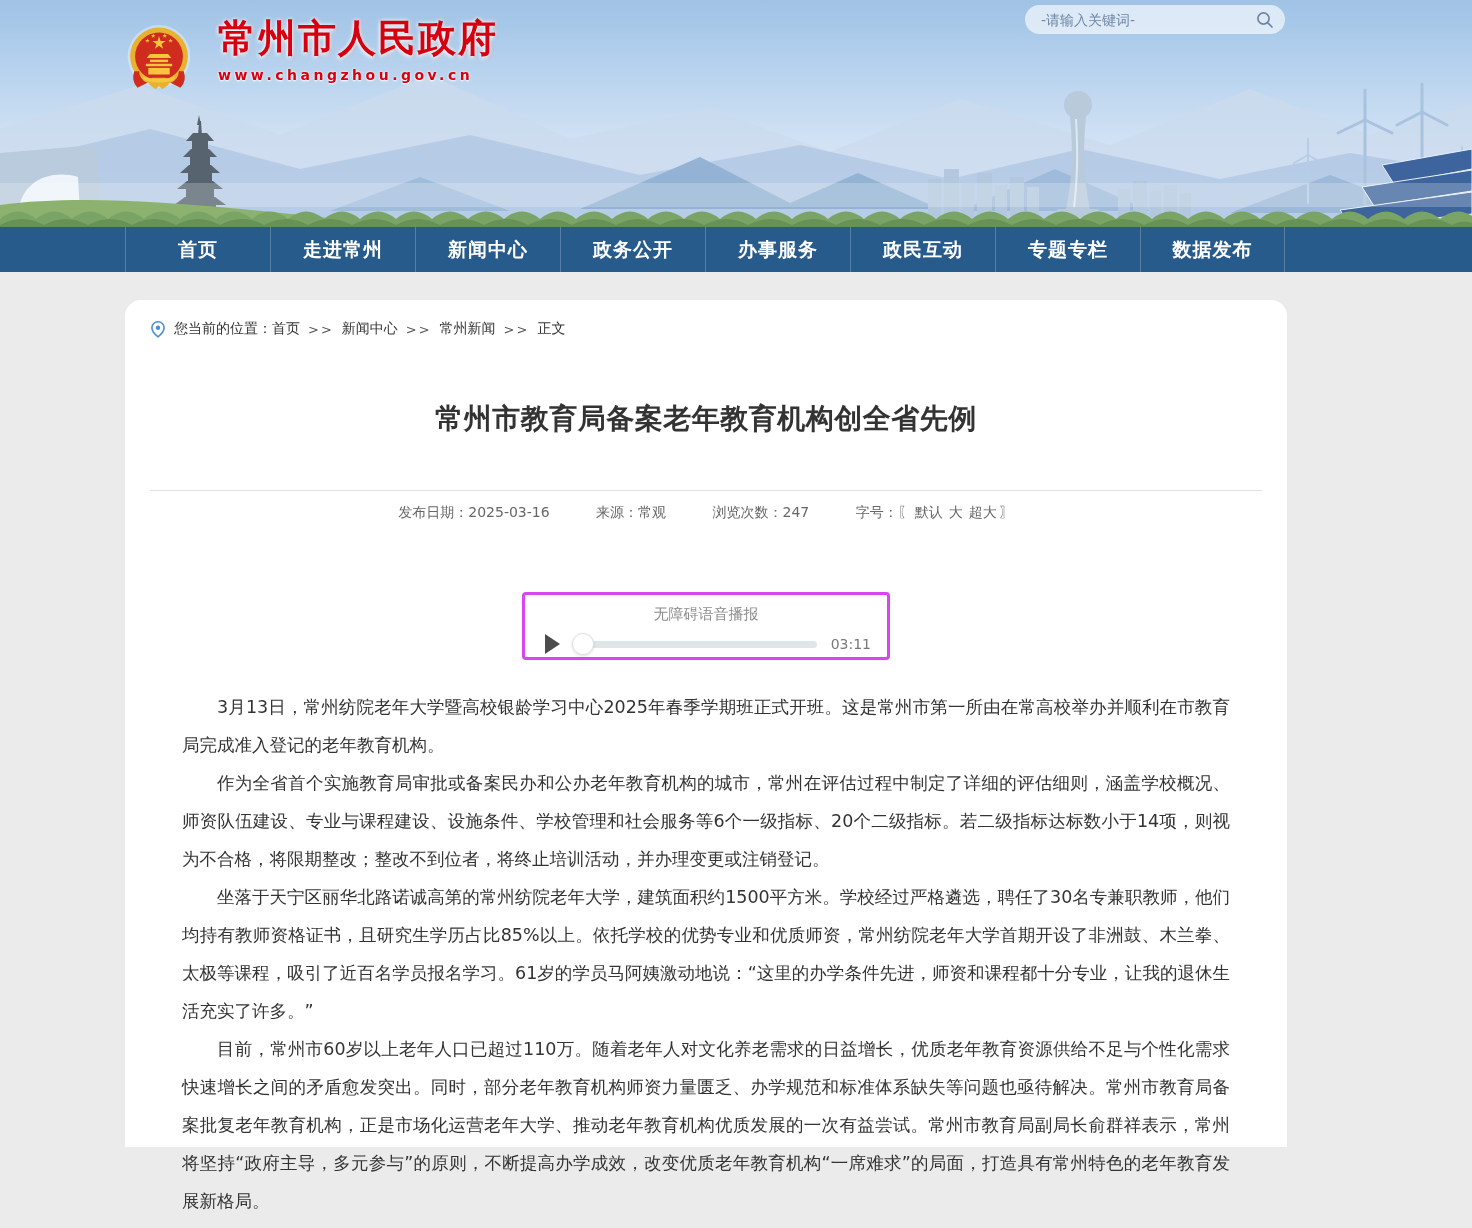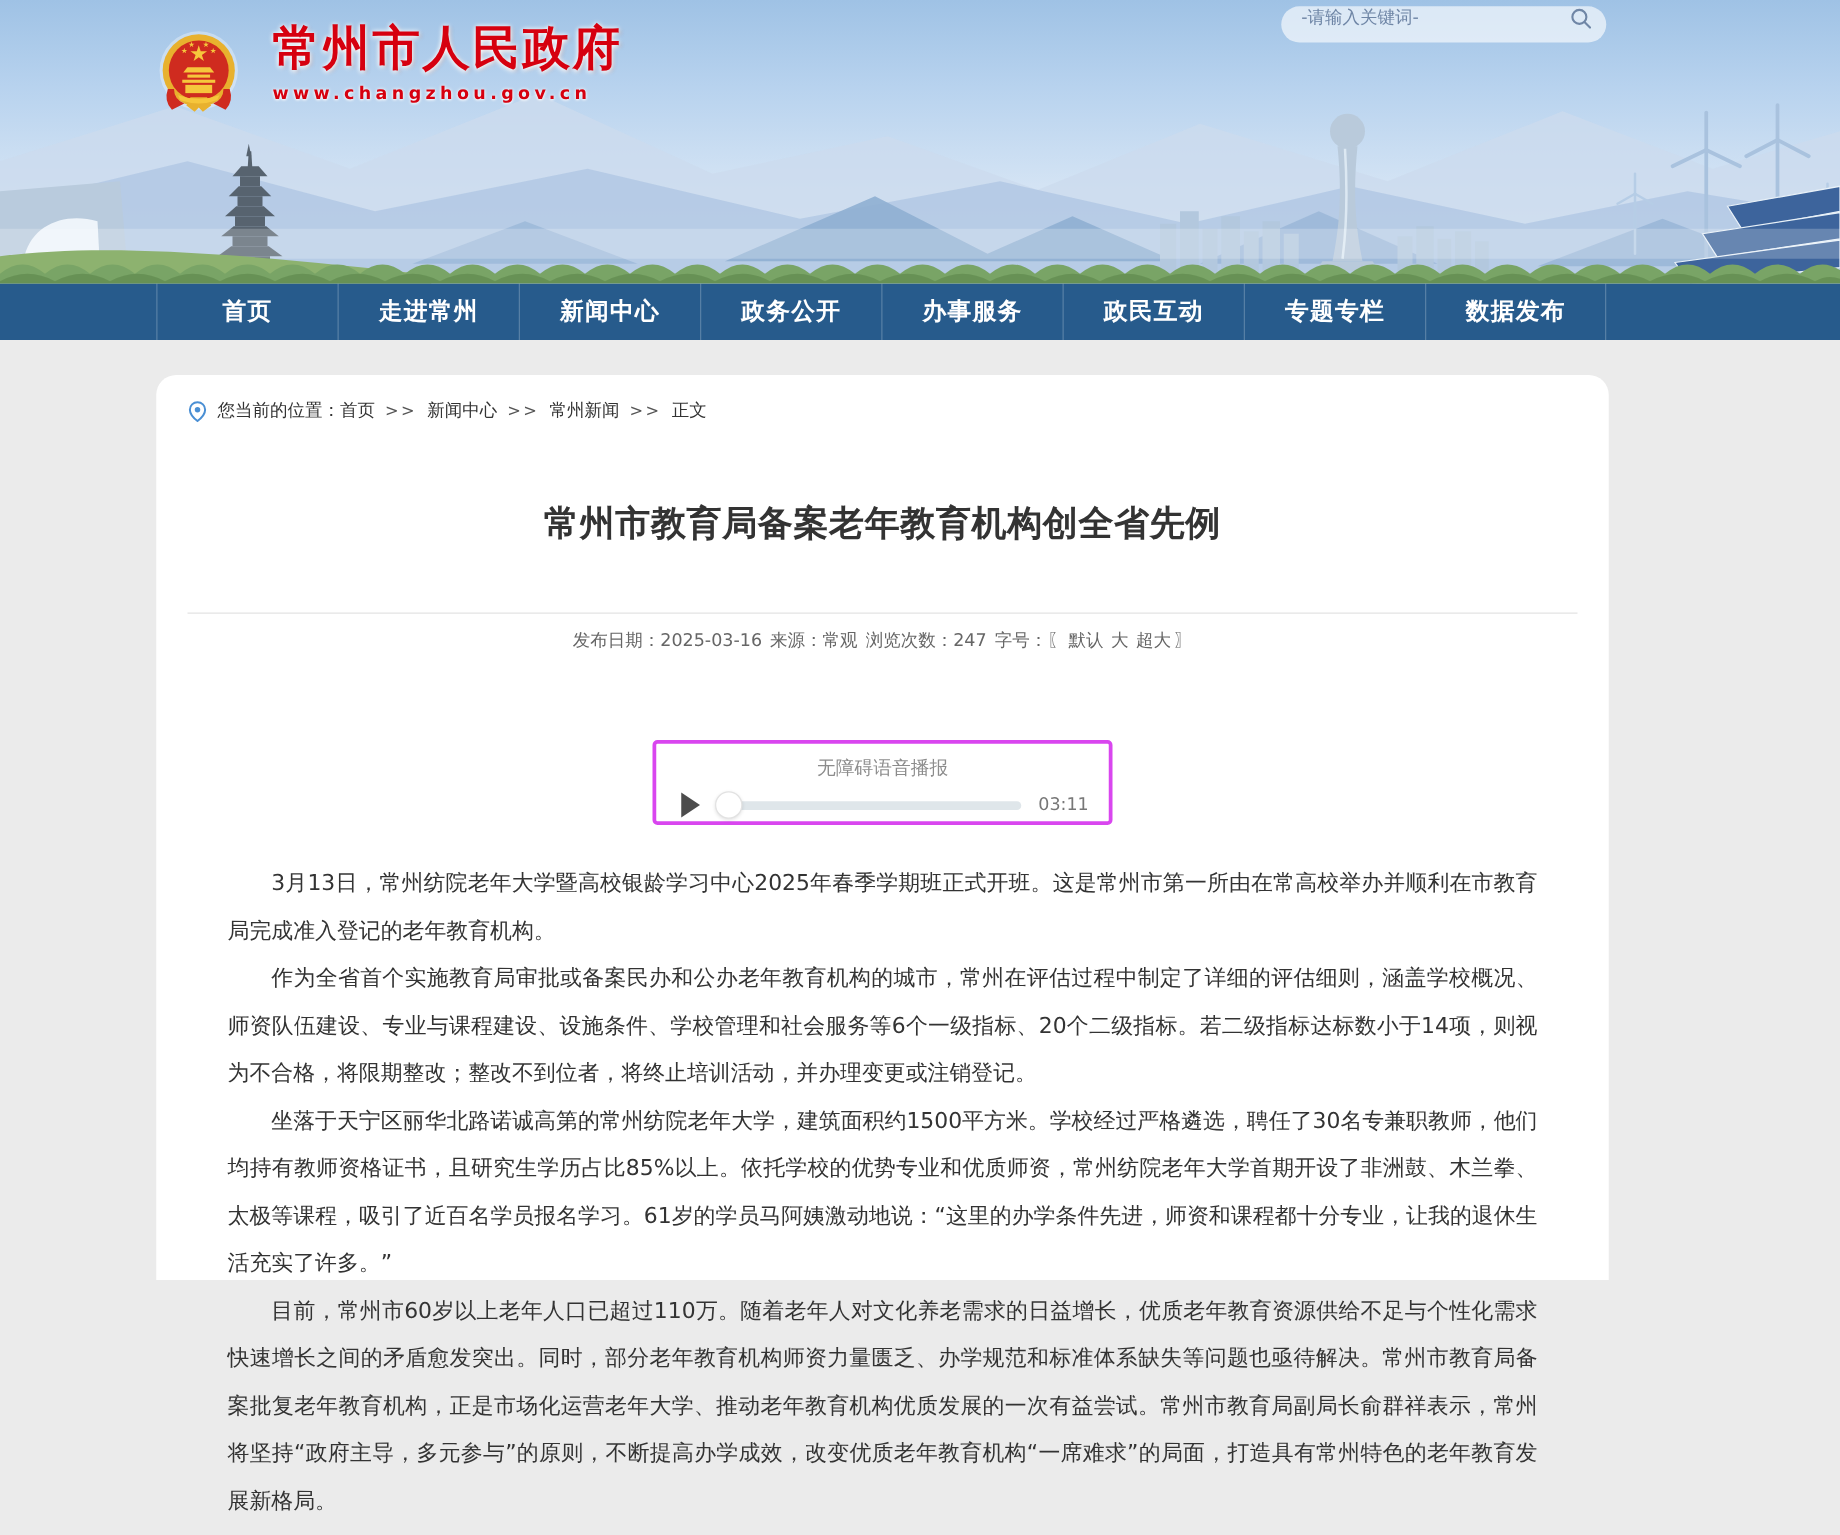--- a/index.html
+++ b/index.html
@@ -27,21 +27,21 @@
     color:#d6000f; font-size:38px; font-weight:bold; letter-spacing:2px; line-height:1.1;
     text-shadow:0 0 4px #fff, 0 2px 4px rgba(255,255,255,.85), 2px 2px 3px rgba(120,60,60,.25);
   }
   .site-url {
     color:#d6000f; font-size:14px; font-weight:bold; letter-spacing:3.5px; margin-top:7px;
     text-shadow:0 0 3px #fff, 0 1px 2px rgba(255,255,255,.8);
   }
   .search-box {
     position:absolute; top:5px; right:187px; width:260px; height:29px;
     background:rgba(255,255,255,.62); border-radius:15px;
-    display:flex; align-items:flex-start; padding:0 10px 0 14px; z-index:3;
+    display:flex; align-items:center; padding:0 10px 0 14px; z-index:3;
   }
   .search-input {
     flex:1; border:none; background:transparent; outline:none;
     font-size:14px; color:#44618a; font-family:inherit;
   }
   .search-input::placeholder { color:#6f86a6; }
   .search-icon-btn { width:20px; height:20px; cursor:pointer; flex:0 0 auto; }
 
   
   .main-nav {
@@ -50,41 +50,41 @@
   }
   .nav-item {
     width:145px; height:45px; line-height:45px; text-align:center;
     color:#fff; font-size:19px; font-weight:bold; letter-spacing:1px;
     border-left:1px solid rgba(255,255,255,.22); cursor:pointer;
   }
   .nav-item:last-child { border-right:1px solid rgba(255,255,255,.22); }
 
   
   .content-card {
-    position:absolute; left:125px; top:300px; width:1162px; height:724px;
+    position:absolute; left:125px; top:300px; width:1162px; height:847px;
     background:#fff; border-radius:16px 16px 0 0; padding-top:20px;
   }
   .breadcrumb {
     margin:0 24px; display:flex; align-items:center;
     font-size:14px; color:#333;
   }
   .pin-icon { width:18px; height:18px; margin-right:7px; flex:0 0 auto; }
   .crumb-link { cursor:pointer; }
   .crumb-sep { margin:0 8px; color:#555; font-size:13px; letter-spacing:2px; }
 
   .article-title {
     margin:62px 40px 0; text-align:center;
     font-size:28px; font-weight:bold; color:#333; letter-spacing:.5px;
   }
   .title-divider { border:none; border-top:1px solid #e3e3e3; margin:52px 25px 0; height:0; }
 
   .article-meta {
     margin-top:13px; text-align:center; font-size:14px; color:#666;
   }
-  .meta-group { margin:0 1px; }
+  .meta-group { margin:0 21px; }
   .meta-label { color:#666; }
   .meta-value { color:#666; }
   .fs-option { cursor:pointer; margin:0 3px;text-align:right; }
 
   .audio-player {
     width:368px; height:68px; margin:70px auto 0;
     border:3px solid #d946ef; border-radius:4px; background:#fff;
   }
   .audio-title { text-align:center; color:#8c8c8c; font-size:15px; margin-top:10px; }
   .audio-row { display:flex; align-items:center; padding:9px 16px 0 20px; }

